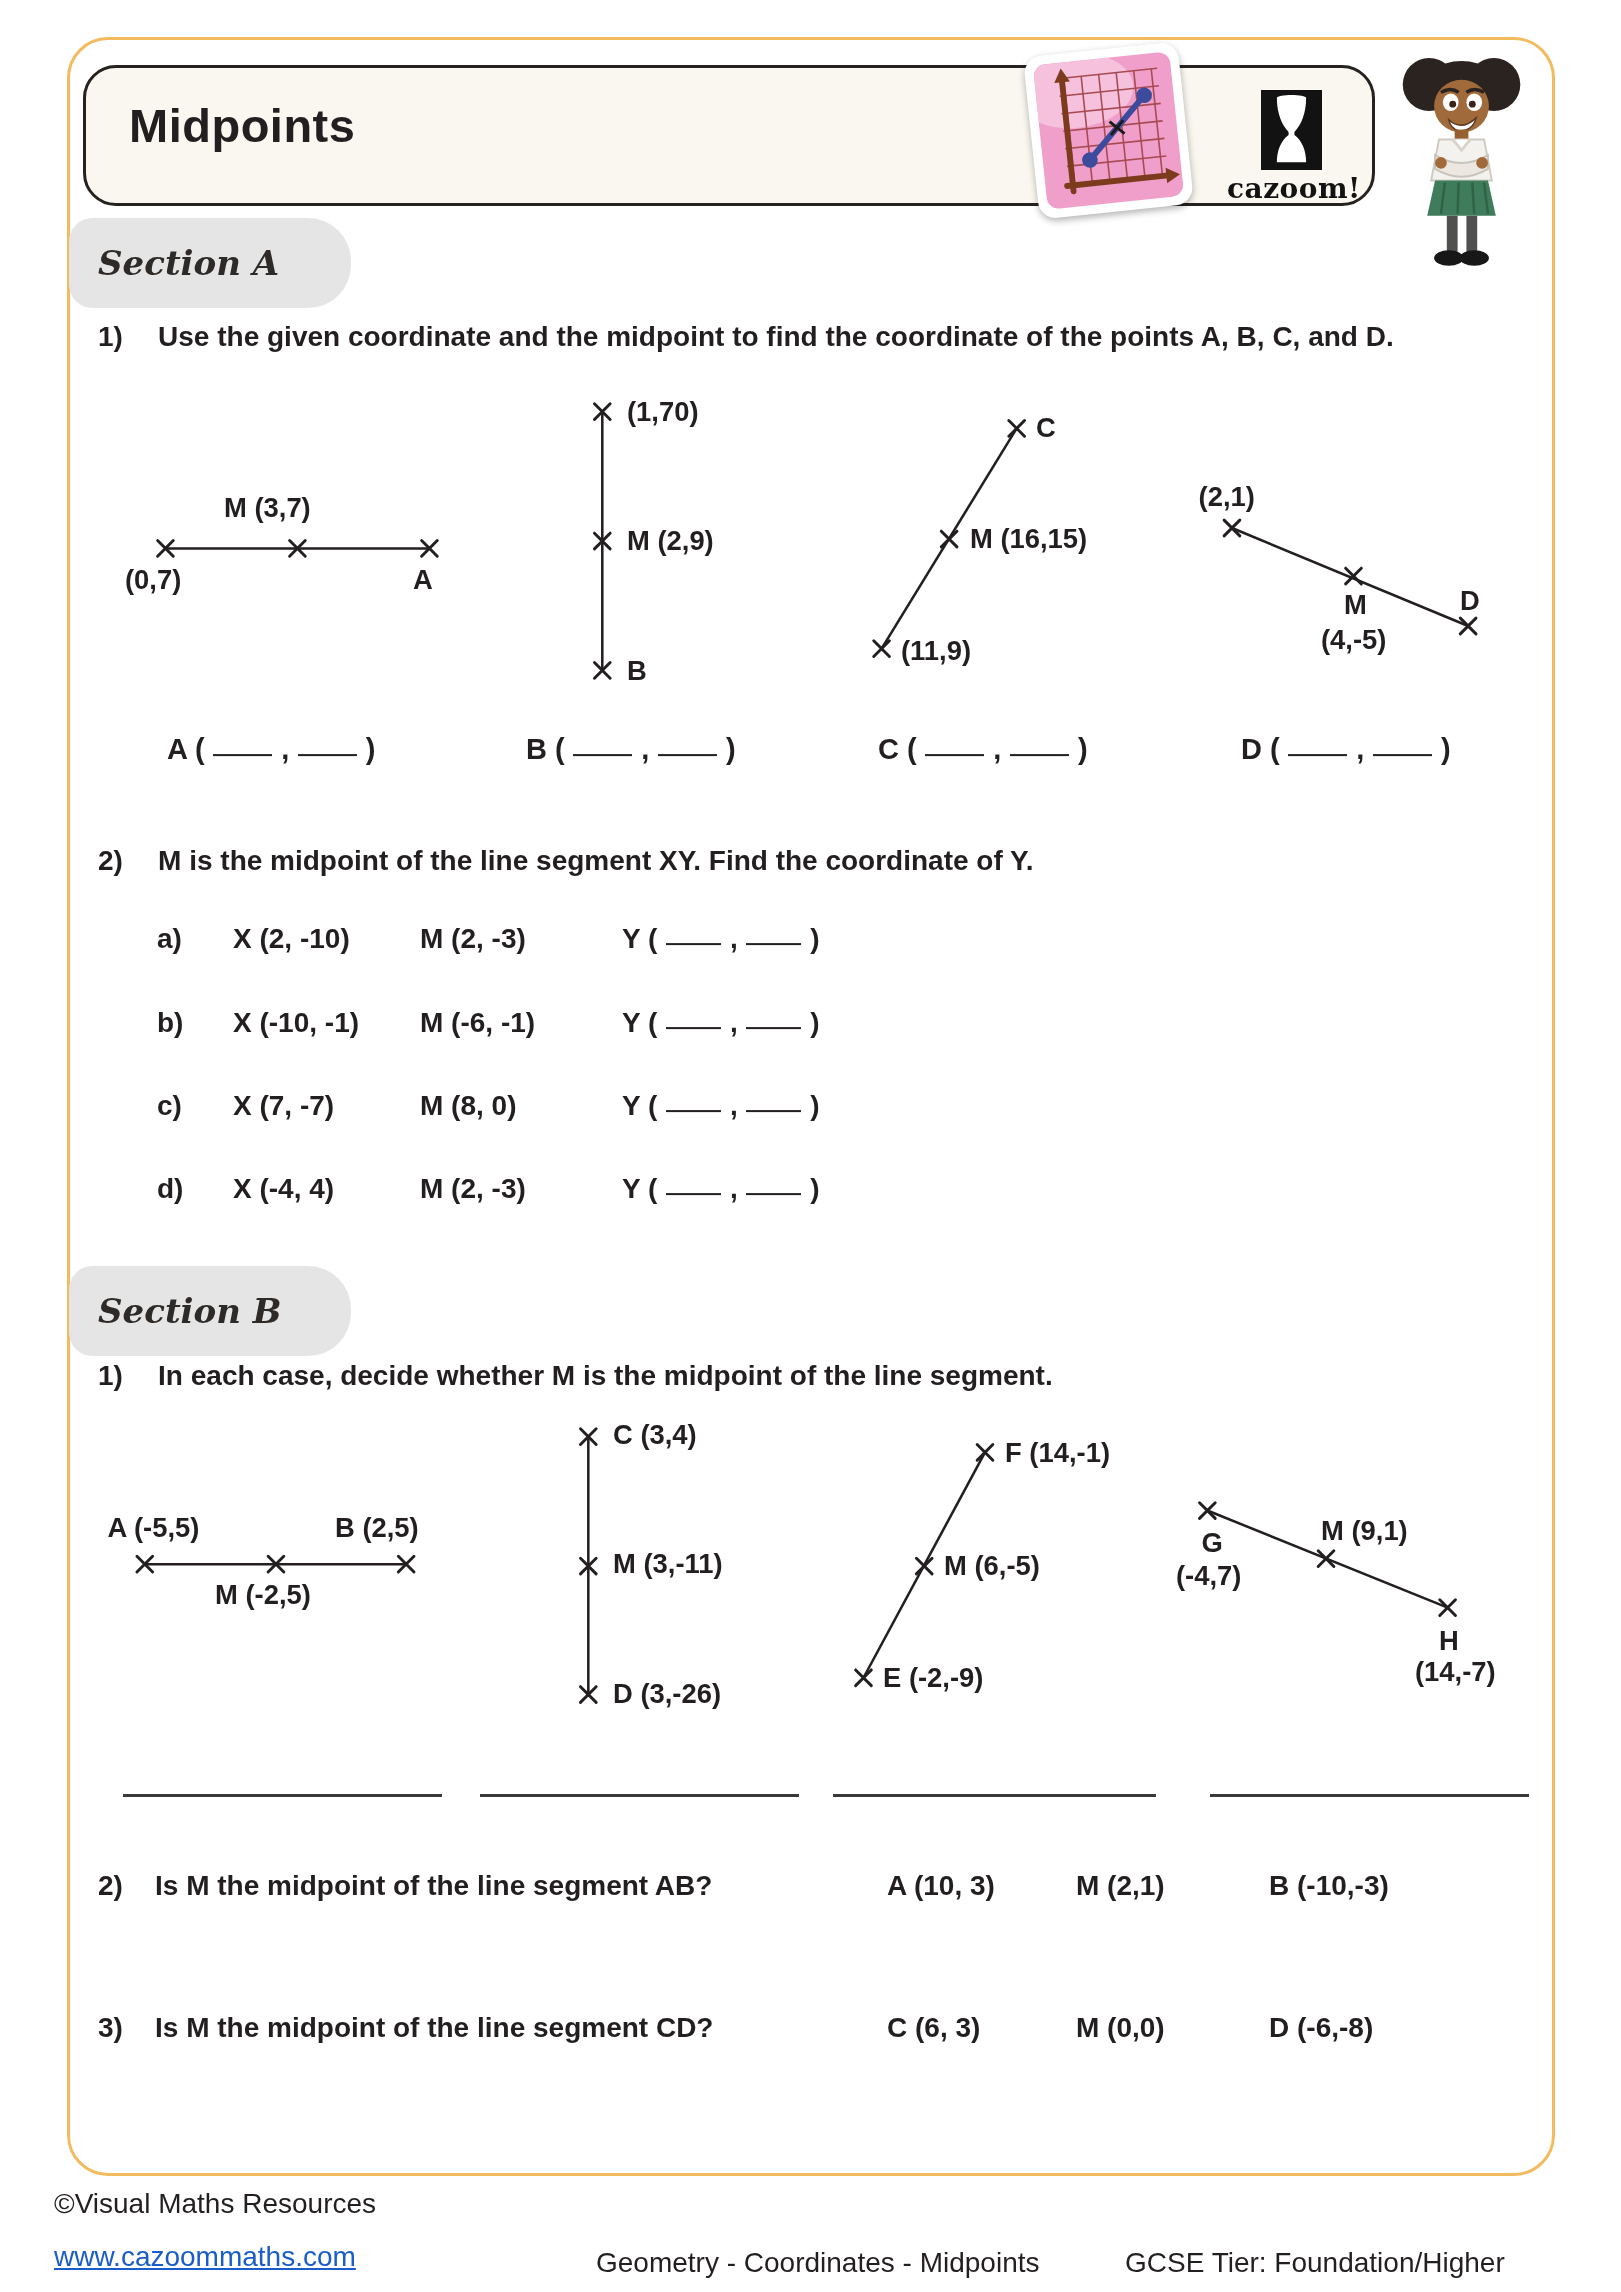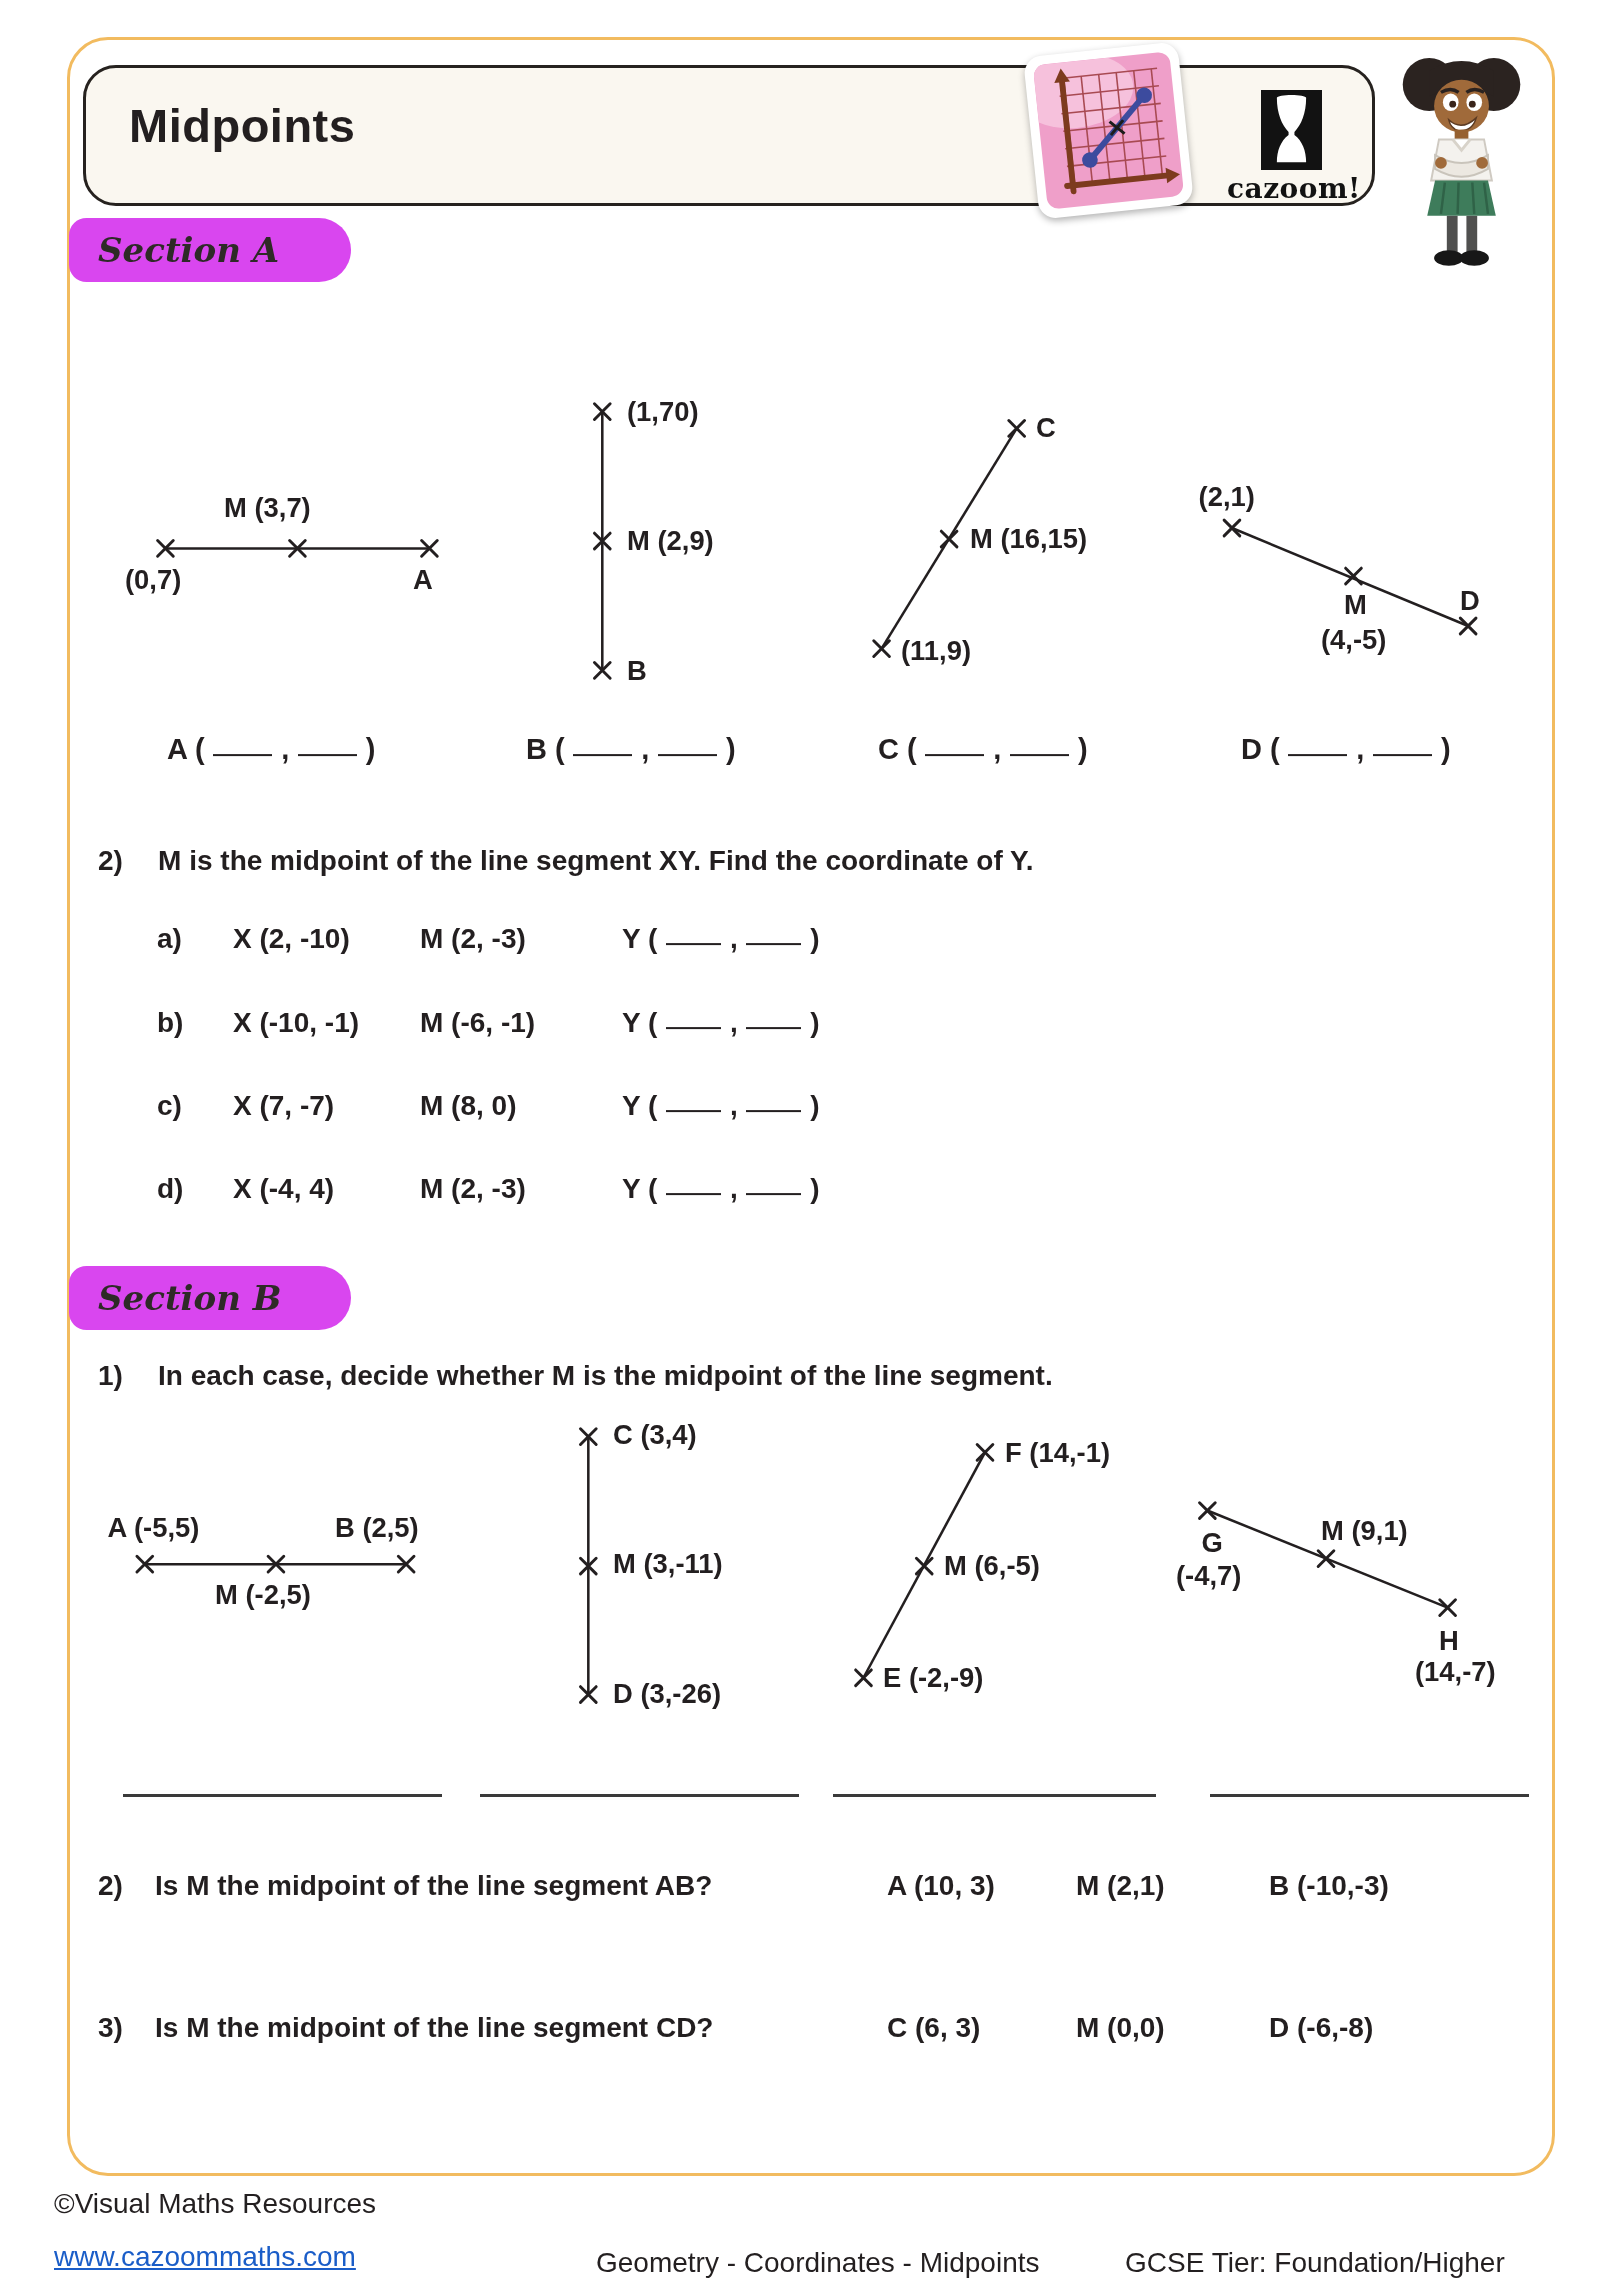--- a/index.html
+++ b/index.html
@@ -24,21 +24,21 @@
     background:#ffffff; border-radius:17.6px; transform:rotate(-6deg);
     box-shadow:0 2.9px 7.8px rgba(0,0,0,.3); padding:8.8px; box-sizing:border-box;
   }
   .sticker-inner { width:100%; height:100%; background:#ef9fc9; border-radius:11.8px; position:relative; overflow:hidden; }
   .logo { position:absolute; left:1227px; top:90px; width:129px; text-align:left; }
   .logo-mark { width:61px; height:80px; background:#121212; margin:0 auto; }
   .logo-word { font-family:"DejaVu Serif", serif; font-weight:bold; font-size:28px; color:#121212; margin-top:2px; letter-spacing:0.5px; }
   .mascot { position:absolute; left:1390px; top:49px; width:145px; height:222px; }
 
   .section-tag {
-    position:absolute; left:69px; width:282px; height:64px; background:#d946ef;
+    position:absolute; left:69px; width:282px; height:90px; background:#e5e5e5;
     border-radius:23.5px 43px 43px 23.5px; display:flex; align-items:center;text-align:right;
   }
   .section-tag span {
     font-family:"DejaVu Serif", serif; font-style:italic; font-weight:bold;
     font-size:34px; padding-left:29px; color:#2e2a27;
   }
   .q { position:absolute; font-size:28px; font-weight:bold; white-space:nowrap; }
   .diag { position:absolute; }
   .diag svg { position:absolute; left:0; top:0; }
   .dlabel { position:absolute; font-size:27.4px; font-weight:bold; white-space:nowrap; }
@@ -131,20 +131,24 @@
       <rect x="78" y="170" width="11" height="38" fill="#50504f"></rect>
       <ellipse cx="60" cy="213" rx="15" ry="8" fill="#171717"></ellipse>
       <ellipse cx="86" cy="213" rx="15" ry="8" fill="#171717"></ellipse>
     </svg>
   </div>
 
   <div class="section-tag" style="top:218px">
     <span>Section A</span>
   </div>
 
+  <div class="q" style="left:98px; top:321px">
+    <span>1)</span>
+    <span style="margin-left:27.4px">Use the given coordinate and the midpoint to find the coordinate of the points A, B, C, and D.</span>
+  </div>
 
   <div class="diag" style="left:123px; top:478px; width:343px; height:132px">
     <svg width="343" height="132" viewBox="0 0 350 135">
       <line class="seg" x1="43" y1="72" x2="313" y2="72"></line>
       <path class="stroke-ink" d="M35 64 L51 80 M35 80 L51 64"></path>
       <path class="stroke-ink" d="M170 64 L186 80 M170 80 L186 64"></path>
       <path class="stroke-ink" d="M305 64 L321 80 M305 80 L321 64"></path>
     </svg>
     <span class="dlabel" style="left:101px; top:13.7px">M (3,7)</span>
     <span class="dlabel" style="left:2px; top:86px">(0,7)</span>

